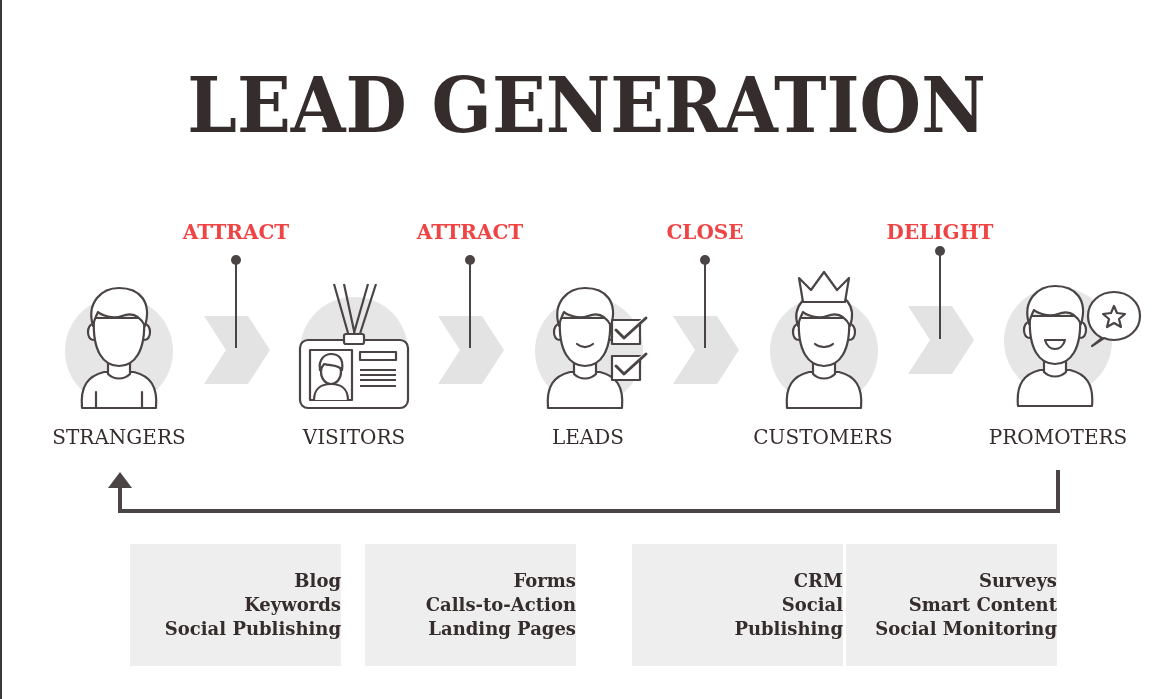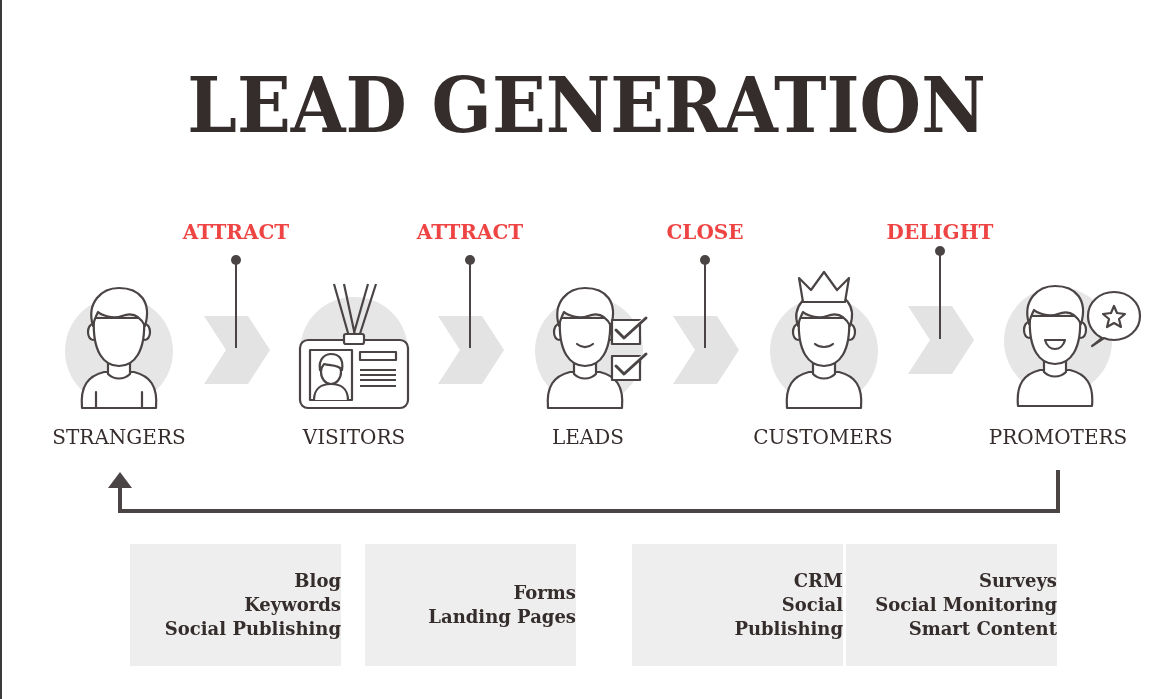--- a/index.html
+++ b/index.html
@@ -138,24 +138,25 @@
   <polygon points="8,20 20,4 32,20" fill="#4a4444"></polygon>
 </svg>
 
 <div class="tool-box" style="left:130px;">
   <div class="tool-item">Blog</div>
   <div class="tool-item">Keywords</div>
   <div class="tool-item">Social Publishing</div>
 </div>
 <div class="tool-box" style="left:365px;">
   <div class="tool-item">Forms</div>
+  <div class="tool-item">Calls-to-Action</div>
   <div class="tool-item">Landing Pages</div>
 </div>
 <div class="tool-box" style="left:600px;margin-left:32px;">
   <div class="tool-item">CRM</div>
   <div class="tool-item">Social</div>
   <div class="tool-item">Publishing</div>
 </div>
 <div class="tool-box" style="left:835px;margin-left:11px;">
   <div class="tool-item">Surveys</div>
+  <div class="tool-item">Smart Content</div>
   <div class="tool-item">Social Monitoring</div>
-  <div class="tool-item">Smart Content</div>
 </div>
 
 </body></html>

